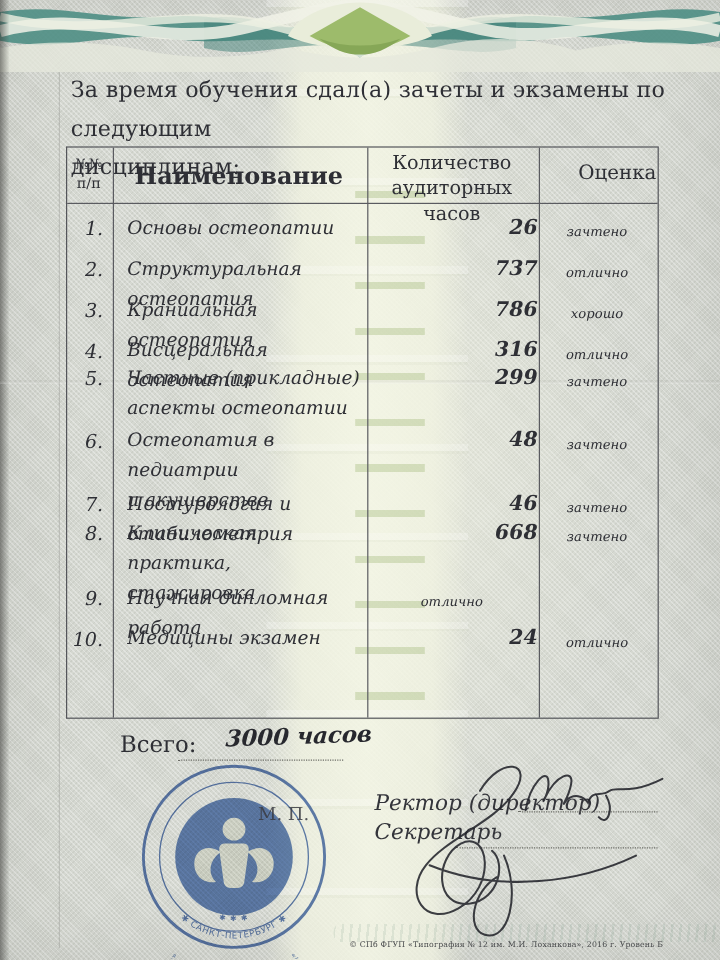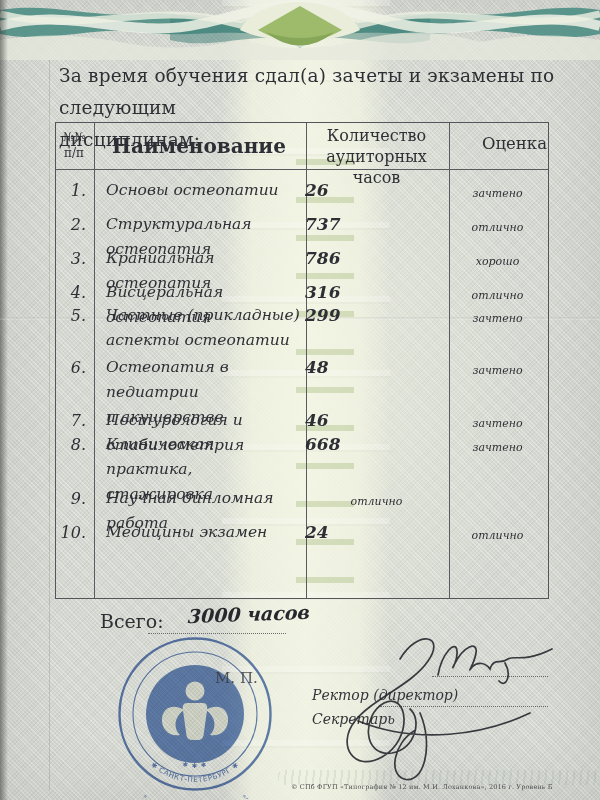--- a/index.html
+++ b/index.html
@@ -37,29 +37,29 @@
   .hline{position:absolute;left:0;top:46px;width:100%;height:1.3px;background:#5a5b60;}
   .hdr{position:absolute;text-align:center;}
   .hdr-num{left:55px;top:129px;width:38px;font-size:12px;line-height:16px;}
   .hdr-name{left:93px;top:134px;width:212px;font-size:20px;font-weight:bold;}
   .hdr-hours{left:305px;top:125px;width:143px;font-size:16px;line-height:21px;}
   .hdr-grade{left:448px;top:134px;width:99px;font-size:16.5px;text-align:right;}
 
   .trow{position:absolute;left:55px;width:492px;display:grid;grid-template-columns:38px 212px 143px 99px;align-items:start;}
   .c-num{text-align:right;padding-right:7px;font-style:italic;font-size:16px;line-height:25px;}
   .c-name{padding-left:13px;font-style:italic;font-size:15.5px;line-height:25px;white-space:pre-line;}
-  .c-hours{text-align:left;font-style:italic;font-weight:600;font-size:17px;line-height:25px;}
+  .c-hours{text-align:right;font-style:italic;font-weight:600;font-size:17px;line-height:25px;}
   .c-grade{text-align:center;font-style:italic;font-size:11px;line-height:25px;padding-top:3px;}
 
   .total-label{position:absolute;left:100px;top:610px;font-size:19px;}
   .total-value{position:absolute;left:188px;top:603px;font-size:19px;font-style:italic;font-weight:700;
     transform:rotate(-2deg) skewX(-6deg);color:#27282e;}
   .total-line{position:absolute;left:148px;top:616px;width:138px;height:17px;border-bottom:1.6px dotted #6b6c66;}
 
-  .sig-label{position:absolute;font-size:14px;font-style:italic;color:#34353b;margin-top:28px;}
+  .sig-label{position:absolute;font-size:18px;font-style:italic;color:#34353b;}
   .rector-label{left:312px;top:659px;}
   .secretary-label{left:312px;top:683px;}
   .rector-line{position:absolute;left:432px;top:659px;width:116px;height:17px;border-bottom:1.6px dotted #6b6c66;}
   .secretary-line{position:absolute;left:380px;top:689px;width:168px;height:17px;border-bottom:1.6px dotted #6b6c66;}
 
   .mp{position:absolute;left:215px;top:669px;font-size:15px;color:#3a3b42;opacity:.85;}
 
   .stamp-wrap{position:absolute;left:110px;top:629px;width:170px;height:170px;mix-blend-mode:multiply;opacity:.88;}
   .sig-svg{position:absolute;left:300px;top:615px;width:300px;height:185px;}
   .topborder{position:absolute;left:0;top:0;width:600px;height:60px;}

